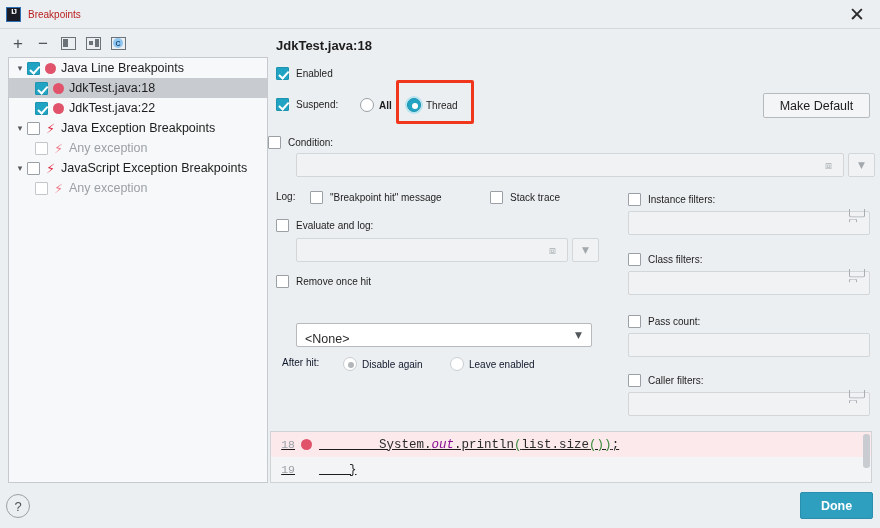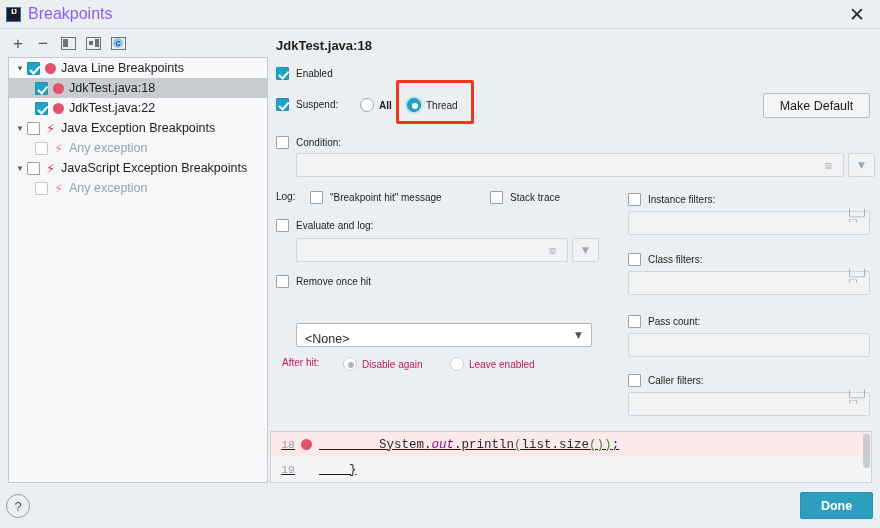--- a/index.html
+++ b/index.html
@@ -22,21 +22,21 @@
   }
   .app-icon{
     width:15px; height:15px; margin-left:6px; margin-right:7px;
     background:#1b1b26; border:1px solid #2f6fb5; position:relative; flex:none;
   }
   .app-icon:after{
     content:"IJ"; position:absolute; left:0; top:-1px; width:100%;
     text-align:center; color:#fff; font-size:8px; font-weight:bold;
     font-family:"Liberation Sans", sans-serif; letter-spacing:-1px;
   }
-  .title-text{ font-size:16px; color:#8b5cf6; }
+  .title-text{ font-size:10px; color:#b91c1c; }
   .close-btn{
     position:absolute; right:0; top:0; width:46px; height:28px;
     display:flex; align-items:center; justify-content:center;
     font-size:19px; color:#2b2b2b; font-family:"DejaVu Sans", sans-serif;
     line-height:1; cursor:pointer;
   }
 
   
   .tree-toolbar{
     position:absolute; left:0; top:29px; width:268px; height:28px;
@@ -122,21 +122,21 @@
   .fcb{
     width:13px; height:13px; flex:none; border:1px solid #9aa0a5;
     background:#fff; border-radius:1px; position:relative; margin-right:7px;
   }
   .fcb.checked{ background:#21a4c4; border-color:#1d93b0; }
   .fcb.checked:after{
     content:""; position:absolute; left:3.5px; top:1px; width:4px; height:7.5px;
     border:solid #fff; border-width:0 2px 2px 0; transform:rotate(42deg);
   }
   .lbl{ font-size:10px; color:#1d1d1d; }
-  .lbl.dim{ color:#be185d; }
+  .lbl.dim{ color:#0f172a; }
 
   
   .radio{
     width:14px; height:14px; border-radius:50%; border:1px solid #9aa0a5;
     background:#fff; flex:none; margin-right:5px; position:relative;
   }
   .radio.sel{
     background:#21a4c4; border-color:#1d93b0;
     box-shadow:0 0 0 2px #b9e4ef;
   }
@@ -345,21 +345,21 @@
     <span class="lbl" style="font-weight:bold;">All</span>
   </div>
   <div class="row" style="left:139px; top:69px;">
     <span class="radio sel"></span>
     <span class="lbl">Thread</span>
   </div>
   <div class="annot" style="left:128px; top:51px; width:78px; height:44px;"></div>
 
   <div class="btn" style="left:495px; top:64px; width:107px; height:25px;">Make Default</div>
 
-  <div class="row" style="left:8px; top:107px;">
+  <div class="row" style="left:0; top:107px;">
     <span class="fcb"></span>
     <span class="lbl">Condition:</span>
   </div>
   <div class="tinput" style="left:28px; top:124px; width:548px; height:24px;">
     <span class="expand">⧈</span>
   </div>
   <div class="drop-btn" style="left:580px; top:124px; height:24px;">▼</div>
 
   <div class="row" style="left:8px; top:162px;">
     <span class="lbl">Log:</span>

